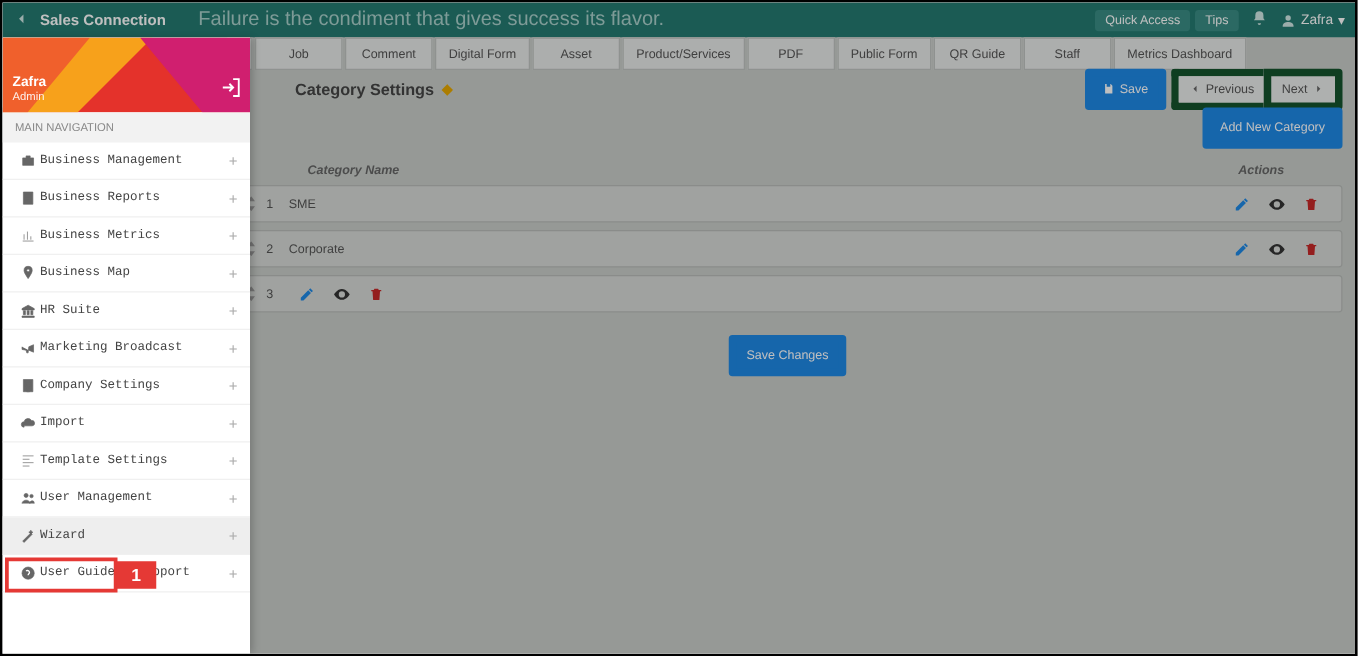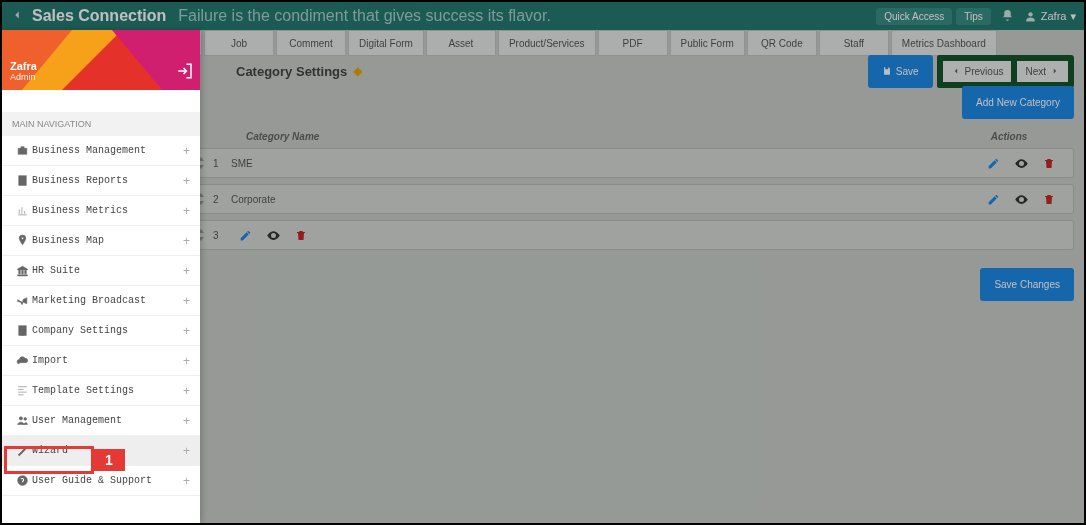--- a/index.html
+++ b/index.html
@@ -1,21 +1,21 @@
 <!DOCTYPE html>
 <html><head>
 <meta charset="utf-8">
 <style>
   * { box-sizing: border-box; margin: 0; padding: 0; font-family: Arial, Helvetica, sans-serif; }
   body { width: 1086px; height: 525px; overflow: hidden; background: #fff; position: relative; border: 2px solid #000; }
   .app { width: 1082px; height: 521px; position: relative; background: #c8cdc9; }
 
   .topbar { height: 28px; background: #257a71; display: flex; align-items: center; padding: 0 8px; color: #fff; font-size: 11px; }
   .topbar .back { margin-right: 8px; cursor: pointer; }
-  .topbar .brand { font-weight: bold; margin-right: 12px; font-size: 16px; text-align: center; }
+  .topbar .brand { font-weight: bold; margin-right: 26px; font-size: 12px; text-align: center; }
   .topbar .tagline { color: #a8cfca; font-size: 16px; }
   .topbar .spacer { flex: 1; }
   .topbar .pill { background: #3a8d84; border-radius: 3px; padding: 3px 8px; margin-left: 4px; cursor: pointer; font-size: 10px; }
   .topbar .icon-btn { margin-left: 10px; cursor: pointer; }
   .topbar .user { display:flex; align-items:center; margin-left:10px; cursor:pointer;}
   .topbar .user svg { margin-right:4px;}
   .topbar .user .chev { margin-left:4px;}
 
   .tabs { height: 26px; background: #c8cdc9; display: flex; align-items: stretch; padding-left: 180px; gap: 2px; }
   .tabs .tab { background: #e6e8e7; border: 1px solid #bfc3c0; font-size: 10px; display:flex; align-items:center; justify-content:center; padding: 12px 10px; min-width: 70px; cursor:pointer; color:#555; }
@@ -40,33 +40,33 @@
   .rows { display:flex; flex-direction:column; gap:6px;}
   .row { background:#d6d9d6; border:1px solid #b8bbb8; border-radius:3px; height:30px; display:flex; align-items:center; padding:0 10px; font-size:10px; color:#555;}
   .row .handle { color:#888; margin-right:8px; cursor:move; display:flex; align-items:center;}
   .row .idx { width:18px; }
   .row .name { flex:1; }
   .row .actbtn { width:28px; display:flex; justify-content:center; cursor:pointer;}
   .row .edit svg { fill:#1e88e5; }
   .row .view svg { fill:#333; }
   .row .del svg { fill:#c62828; }
 
-  .save-row { display:flex; justify-content:flex-end; margin-top:18px;}
+  .save-row { display:flex; justify-content:center; margin-top:18px;}
 
   
   .dim { position:absolute; inset:0; background:rgba(0,0,0,0.25); pointer-events:none; }
 
   .sidebar { position:absolute; top:28px; left:0; width:198px; bottom:0; background:#fff; box-shadow: 2px 0 6px rgba(0,0,0,0.2); }
   .sb-header { height:60px; position:relative; overflow:hidden; color:#fff; }
   .sb-header .bg { position:absolute; inset:0;}
   .sb-header .userinfo { position:absolute; left:8px; bottom:8px; font-size:11px;}
   .sb-header .userinfo .n { font-weight:bold;}
   .sb-header .userinfo .r { font-size:9px; opacity:0.9;}
   .sb-header .loginbtn { position:absolute; right:6px; bottom:6px; cursor:pointer;}
-  .sb-section { font-size:9px; color:#888; padding:7px 10px; background:#f2f2f2;margin-top:22px;}
+  .sb-section { font-size:9px; color:#888; padding:7px 10px; background:#f2f2f2;}
   .sb-item { display:flex; align-items:center; height:30px; padding:0 10px; font-size:10px; color:#444; border-bottom:1px solid #f0f0f0; cursor:pointer; position:relative;}
   .sb-item .ic { width:20px; display:flex; justify-content:center; color:#666;}
   .sb-item .lbl { flex:1;font-family:Liberation Mono, monospace; }
   .sb-item .plus { color:#aaa; font-size:12px;}
   .sb-item.active { background:#eee; }
   .callout { position:absolute; border:3px solid #e53935; pointer-events:none;}
   .callout .num { position:absolute; right:-34px; top:0; width:32px; height:100%; background:#e53935; color:#fff; display:flex; align-items:center; justify-content:center; font-size:14px; font-weight:bold;}
 
 </style>
 </head>
@@ -102,21 +102,21 @@
 
   <div class="tabs">
     <div class="tab partial">ct</div>
     <div class="tab">Job</div>
     <div class="tab">Comment</div>
     <div class="tab">Digital Form</div>
     <div class="tab">Asset</div>
     <div class="tab">Product/Services</div>
     <div class="tab">PDF</div>
     <div class="tab">Public Form</div>
-    <div class="tab">QR Code</div>
+    <div class="tab">QR Guide</div>
     <div class="tab">Staff</div>
     <div class="tab">Metrics Dashboard</div>
   </div>
 
   <div class="page-header">
     <span class="title">Category Settings</span>
     <span class="info">◆</span>
     <span class="spacer"></span>
     <span class="btn primary">
       <svg viewBox="0 0 24 24" fill="#fff">

